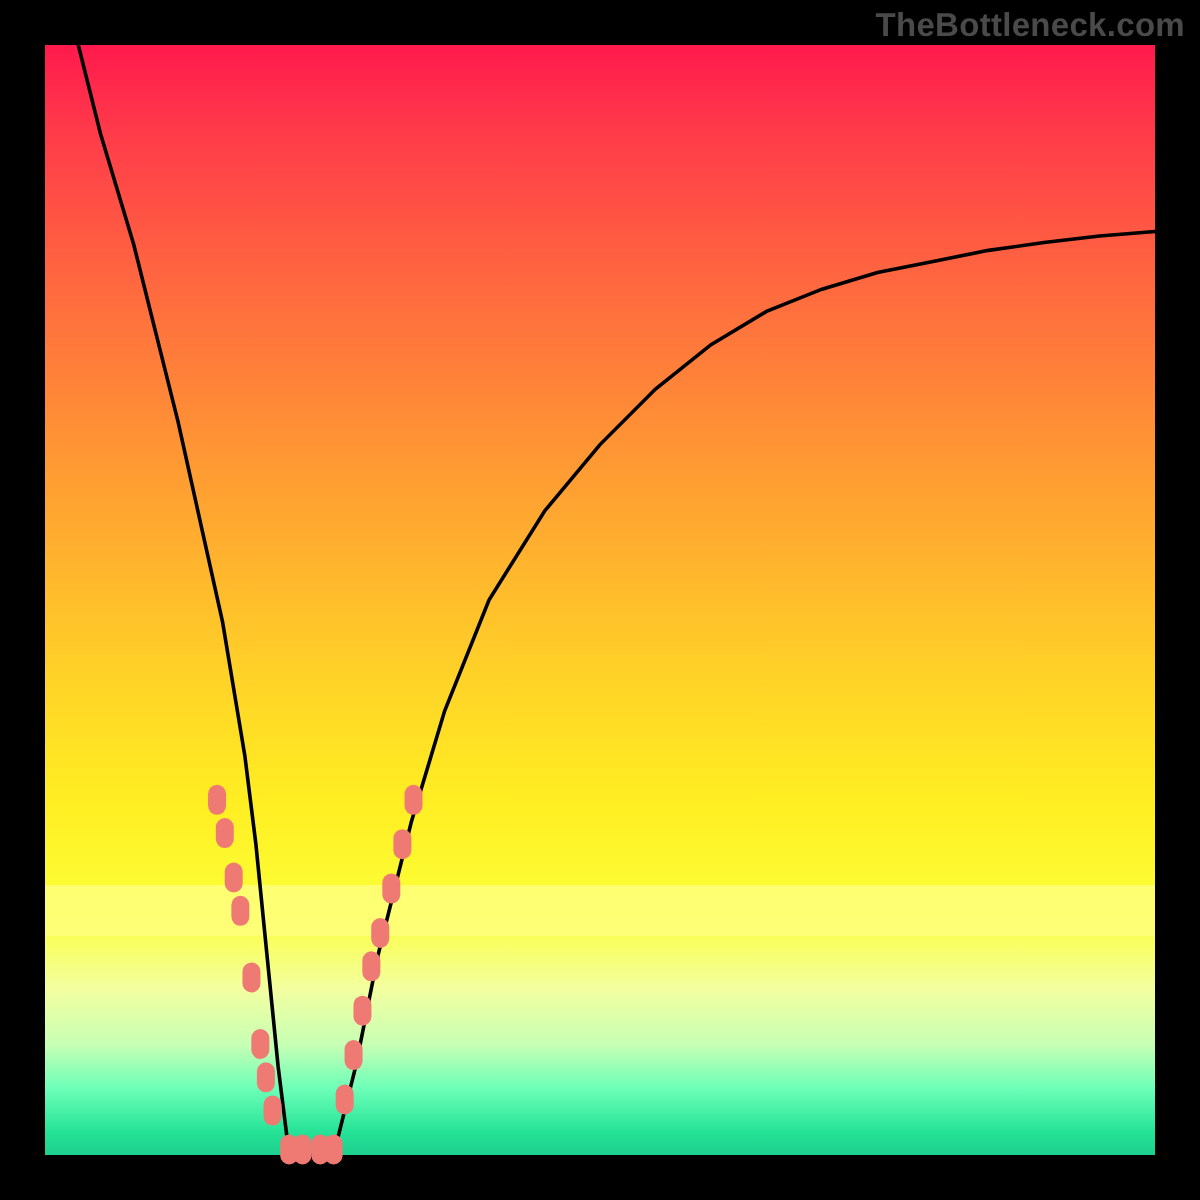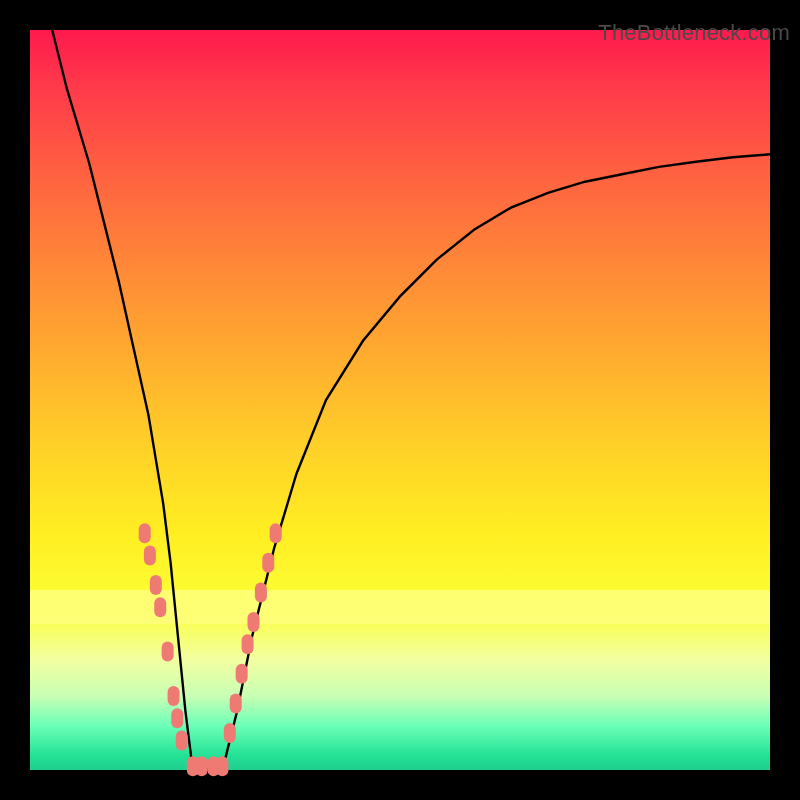--- a/index.html
+++ b/index.html
@@ -52,25 +52,25 @@
   svg.curve {
     position: absolute;
     top: 30px;
     left: 30px;
     width: 740px;
     height: 740px;
     overflow: visible;
   }
   .watermark {
     position: absolute;
-    top: 20px;
+    top: 4px;
     right: 10px;
     color: #4a4a4a;
     font-size: 22px;
-    font-weight: 400;
+    font-weight: 700;
     letter-spacing: 0.2px;
     user-select: none;
   }
 </style>
 </head>
 <body>
 
 <div class="frame">
   <div class="plot"></div>
   <div class="yellow-band"></div>

